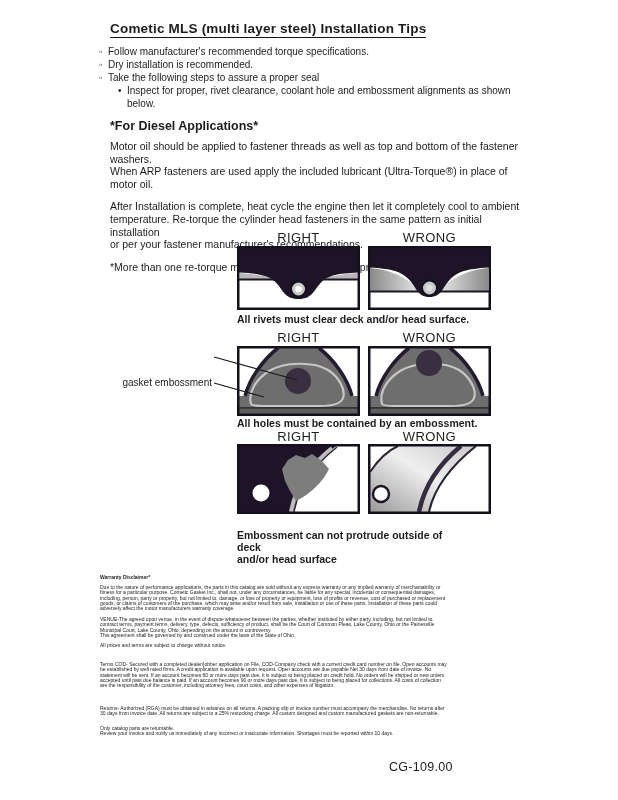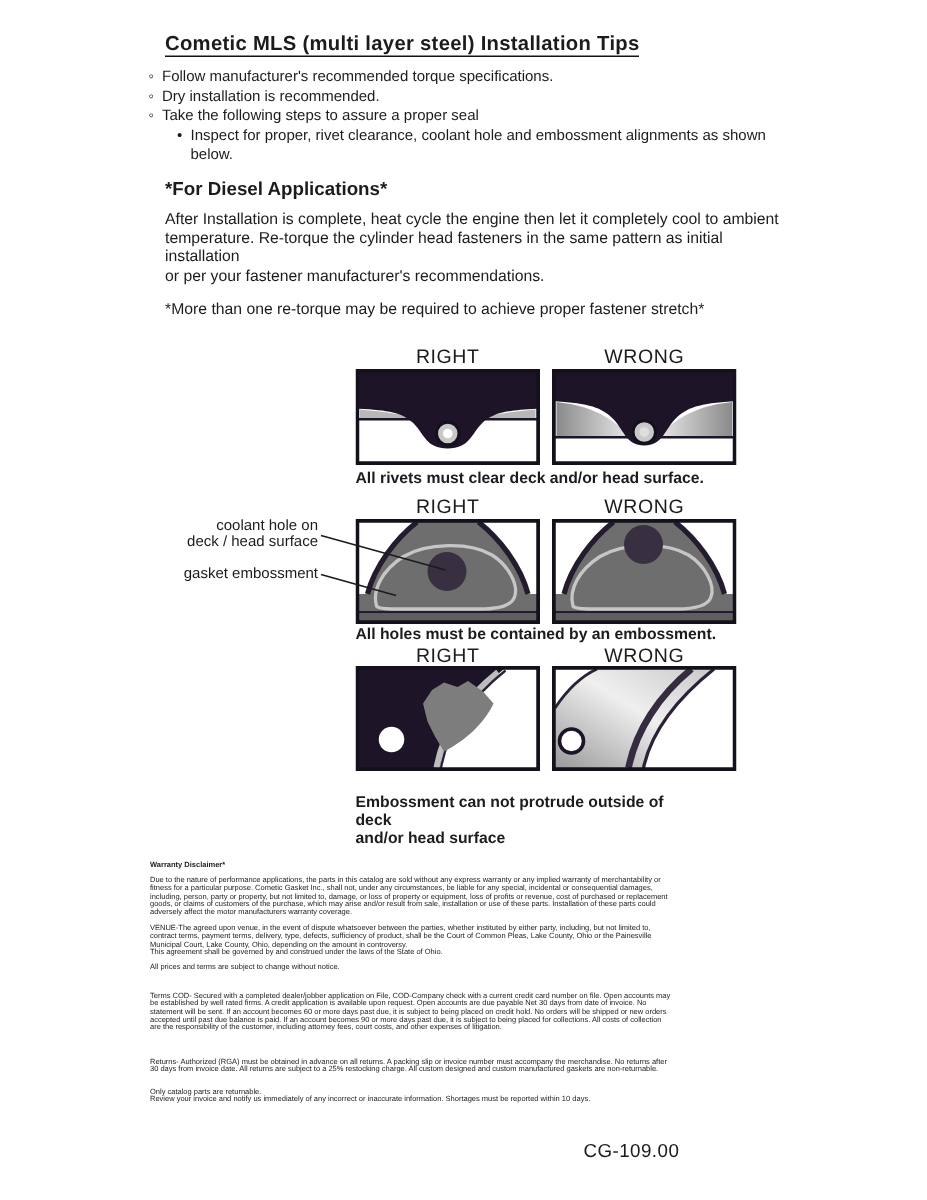--- a/index.html
+++ b/index.html
@@ -47,20 +47,22 @@
 
   <div class="abs bullets">
     <div class="b"><span>Follow manufacturer's recommended torque specifications.</span></div>
     <div class="b"><span>Dry installation is recommended.</span></div>
     <div class="b"><span>Take the following steps to assure a proper seal</span></div>
     <div class="s"><span>Inspect for proper, rivet clearance, coolant hole and embossment alignments as shown below.</span></div>
   </div>
 
   <div class="abs diesel">
     <h2>*For Diesel Applications*</h2>
+    <p class="pre">Motor oil should be applied to fastener threads as well as top and bottom of the fastener washers.
+When ARP fasteners are used apply the included lubricant (Ultra-Torque®) in place of motor oil.</p>
     <p class="pre">After Installation is complete, heat cycle the engine then let it completely cool to ambient
 temperature. Re-torque the cylinder head fasteners in the same pattern as initial installation
 or per your fastener manufacturer's recommendations.</p>
     <p class="pre">*More than one re-torque may be required to achieve proper fastener stretch*</p>
   </div>
 
   <div class="abs fig-label" style="left:237px;top:230px;">RIGHT</div>
   <div class="abs fig-label" style="left:368px;top:230px;">WRONG</div>
 
   <svg class="abs panel" style="left:237px;top:246px;" width="123" height="64" viewBox="0 0 123 64">
@@ -93,22 +95,20 @@
     <circle cx="61.5" cy="42" r="7.5" fill="#c9c9c9" stroke="#14101c" stroke-width="2"></circle>
     <circle cx="61.5" cy="42" r="3.2" fill="#dedede"></circle>
     <rect x="1.25" y="1.25" width="120.5" height="61.5" fill="none" stroke="#14101c" stroke-width="2.5"></rect>
   </svg>
 
   <div class="abs fig-caption" style="left:237px;top:313px;">All rivets must clear deck and/or head surface.</div>
 
   <div class="abs fig-label" style="left:237px;top:330px;">RIGHT</div>
   <div class="abs fig-label" style="left:368px;top:330px;">WRONG</div>
 
-  <div class="abs anno-label pre" style="left:88px;top:345px;">coolant hole on
-deck / head surface</div>
   <div class="abs anno-label" style="left:88px;top:377px;">gasket embossment</div>
 
   <svg class="abs panel" style="left:237px;top:346px;" width="123" height="70" viewBox="0 0 123 70">
     <rect x="1.5" y="1.5" width="120" height="67" fill="#6e6e6e"></rect>
     <path d="M2,2 L41,2 C27,13 13,31 8,50 L2,50 Z" fill="#ffffff"></path>
     <path d="M41,2 C27,13 13,31 8,50" stroke="#241c2e" stroke-width="3.5" fill="none"></path>
     <path d="M121,2 L82,2 C96,13 110,31 115,50 L121,50 Z" fill="#ffffff"></path>
     <path d="M82,2 C96,13 110,31 115,50" stroke="#241c2e" stroke-width="3.5" fill="none"></path>
     <path d="M14,58 C11,47 18,34 32,25 C47,16 76,15 91,24 C102,31 109,44 106,52 C104,58 95,60 83,60 L27,60 C19,60 15,59.5 14,58 Z" fill="none" stroke="#c6c6c6" stroke-width="2.2"></path>
     <circle cx="61" cy="35" r="13" fill="#383040"></circle>

